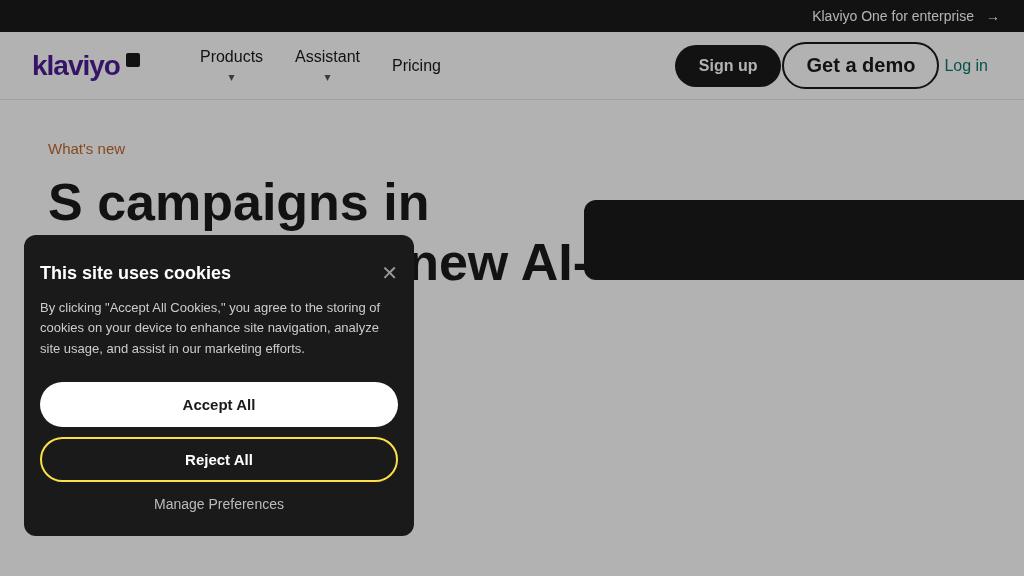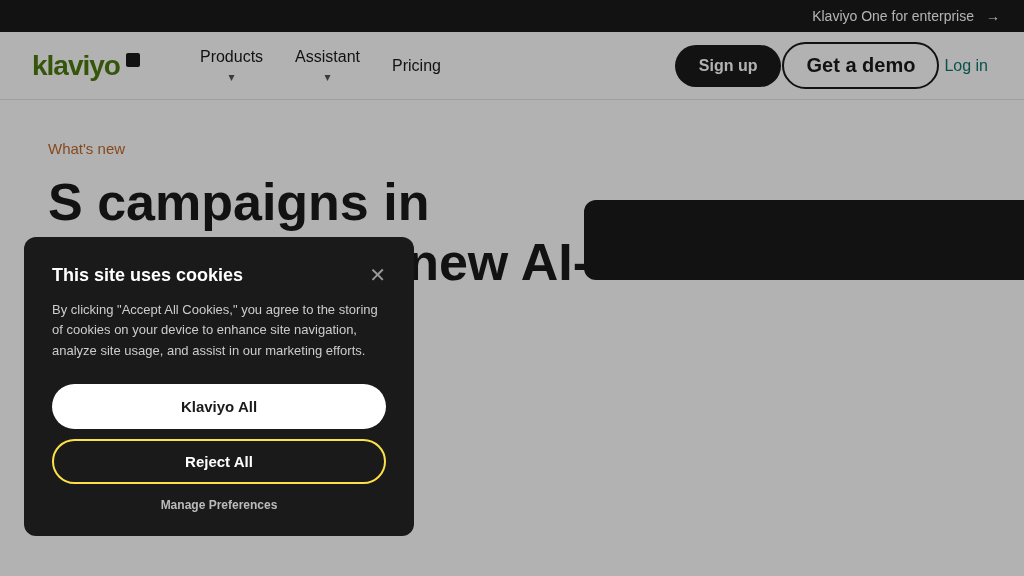--- a/index.html
+++ b/index.html
@@ -28,21 +28,21 @@
       border-bottom: 1px solid #e5e5e5;
       background: #fff;
       gap: 32px;
     }
     .logo {
       display: flex;
       align-items: center;
       gap: 4px;
       font-size: 28px;
       font-weight: 700;
-      color: #4d7c0f;
+      color: #4c1d95;
       text-decoration: none;
       letter-spacing: -1px;
       margin-right: 16px;
     }
     .logo-square {
       width: 14px;
       height: 14px;
       background: #1a1a1a;
       border-radius: 2px;
       margin-left: 2px;
@@ -145,21 +145,21 @@
       display: flex;
       align-items: flex-end;
       justify-content: flex-start;
       padding: 0 0 0 0;
     }
     .cookie-modal {
       background: #1a1a1a;
       color: #fff;
       width: 390px;
       border-radius: 12px;
-      padding: 28px 28px 24px;
+      padding: 28px 16px 24px;
       margin: 0 0 0 0;
       position: absolute;
       bottom: 40px;
       left: 24px;
     }
     .cookie-header {
       display: flex;
       justify-content: space-between;
       align-items: flex-start;
       margin-bottom: 14px;
@@ -208,24 +208,23 @@
       font-weight: 600;
       cursor: pointer;
       margin-bottom: 14px;
     }
     .btn-manage {
       display: block;
       width: 100%;
       background: transparent;
       border: none;
       color: #bbb;
-      font-size: 12px;
+      font-size: 14px;
       cursor: pointer;
       text-align: center;
-      font-weight: bold;
     }
   </style>
 </head>
 <body>
 
 <div class="top-banner">
   <a>
     <span>Klaviyo One for enterprise</span>
     <span>→</span>
   </a>
@@ -267,17 +266,17 @@
   <div class="dark-card"></div>
 </div>
 
 <div class="cookie-overlay">
   <div class="cookie-modal">
     <div class="cookie-header">
       <span class="cookie-title">This site uses cookies</span>
       <button class="cookie-close">✕</button>
     </div>
     <div class="cookie-body">By clicking "Accept All Cookies," you agree to the storing of cookies on your device to enhance site navigation, analyze site usage, and assist in our marketing efforts.</div>
-    <button class="btn-accept-all">Klaviyo All</button>
+    <button class="btn-accept-all">Accept All</button>
     <button class="btn-reject-all">Reject All</button>
     <button class="btn-manage">Manage Preferences</button>
   </div>
 </div>
 
 </body></html>

